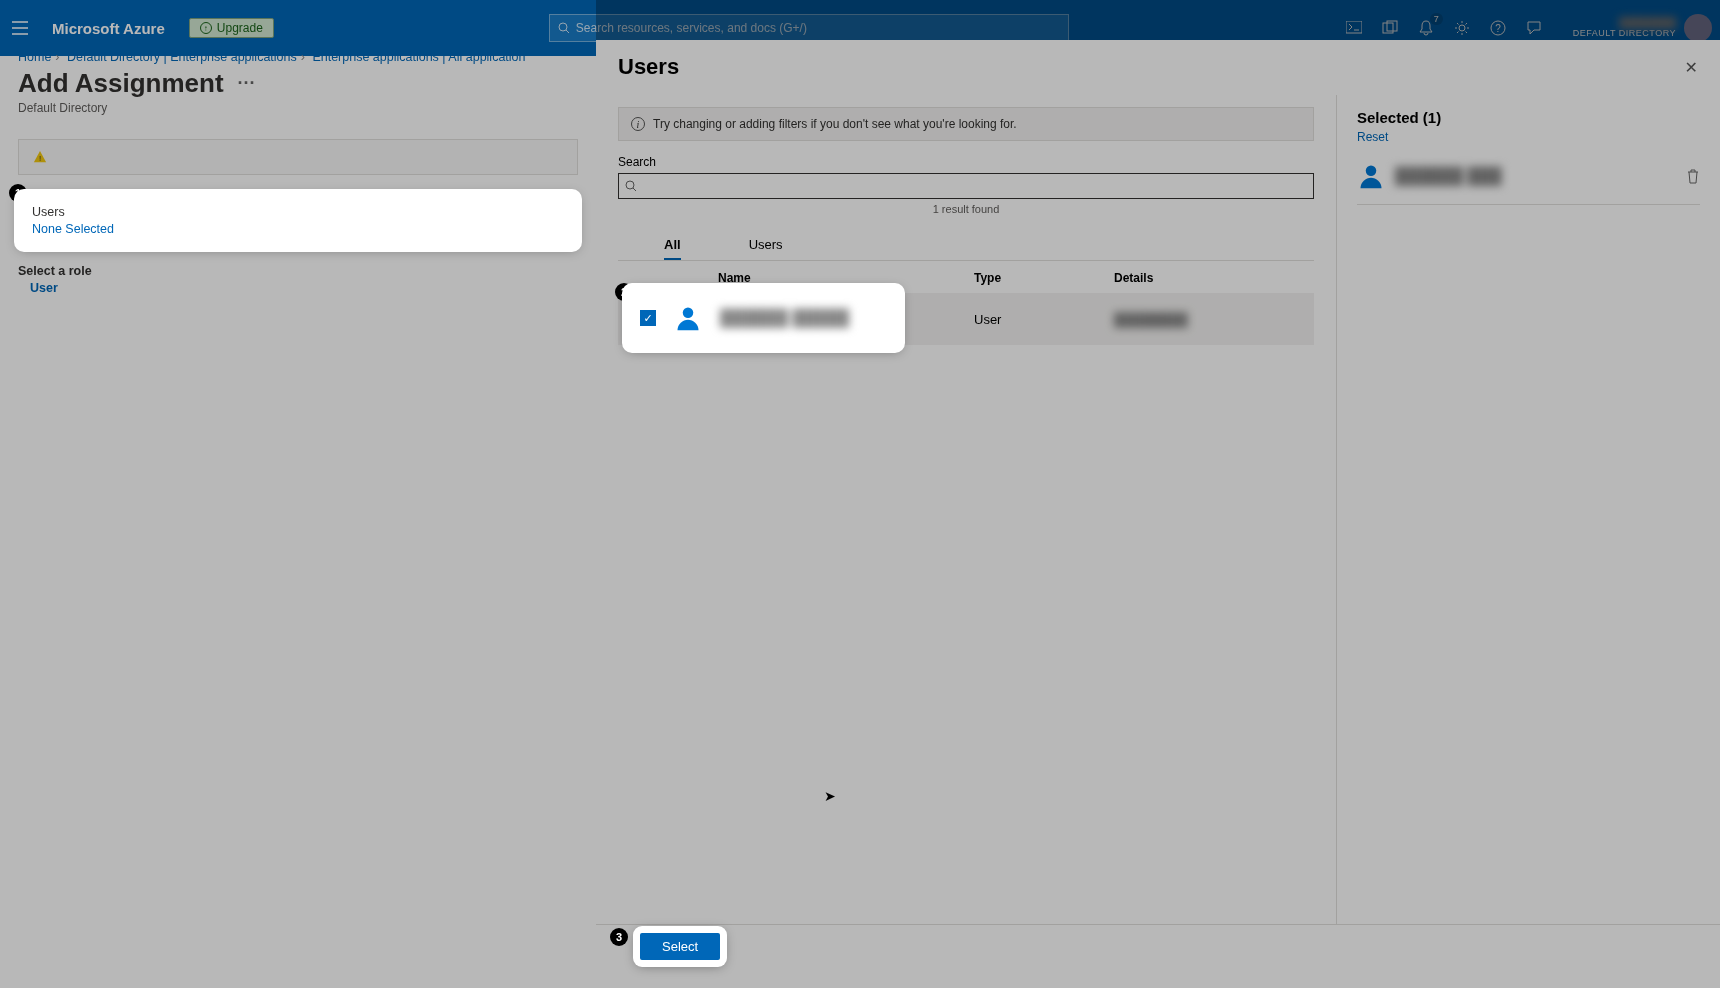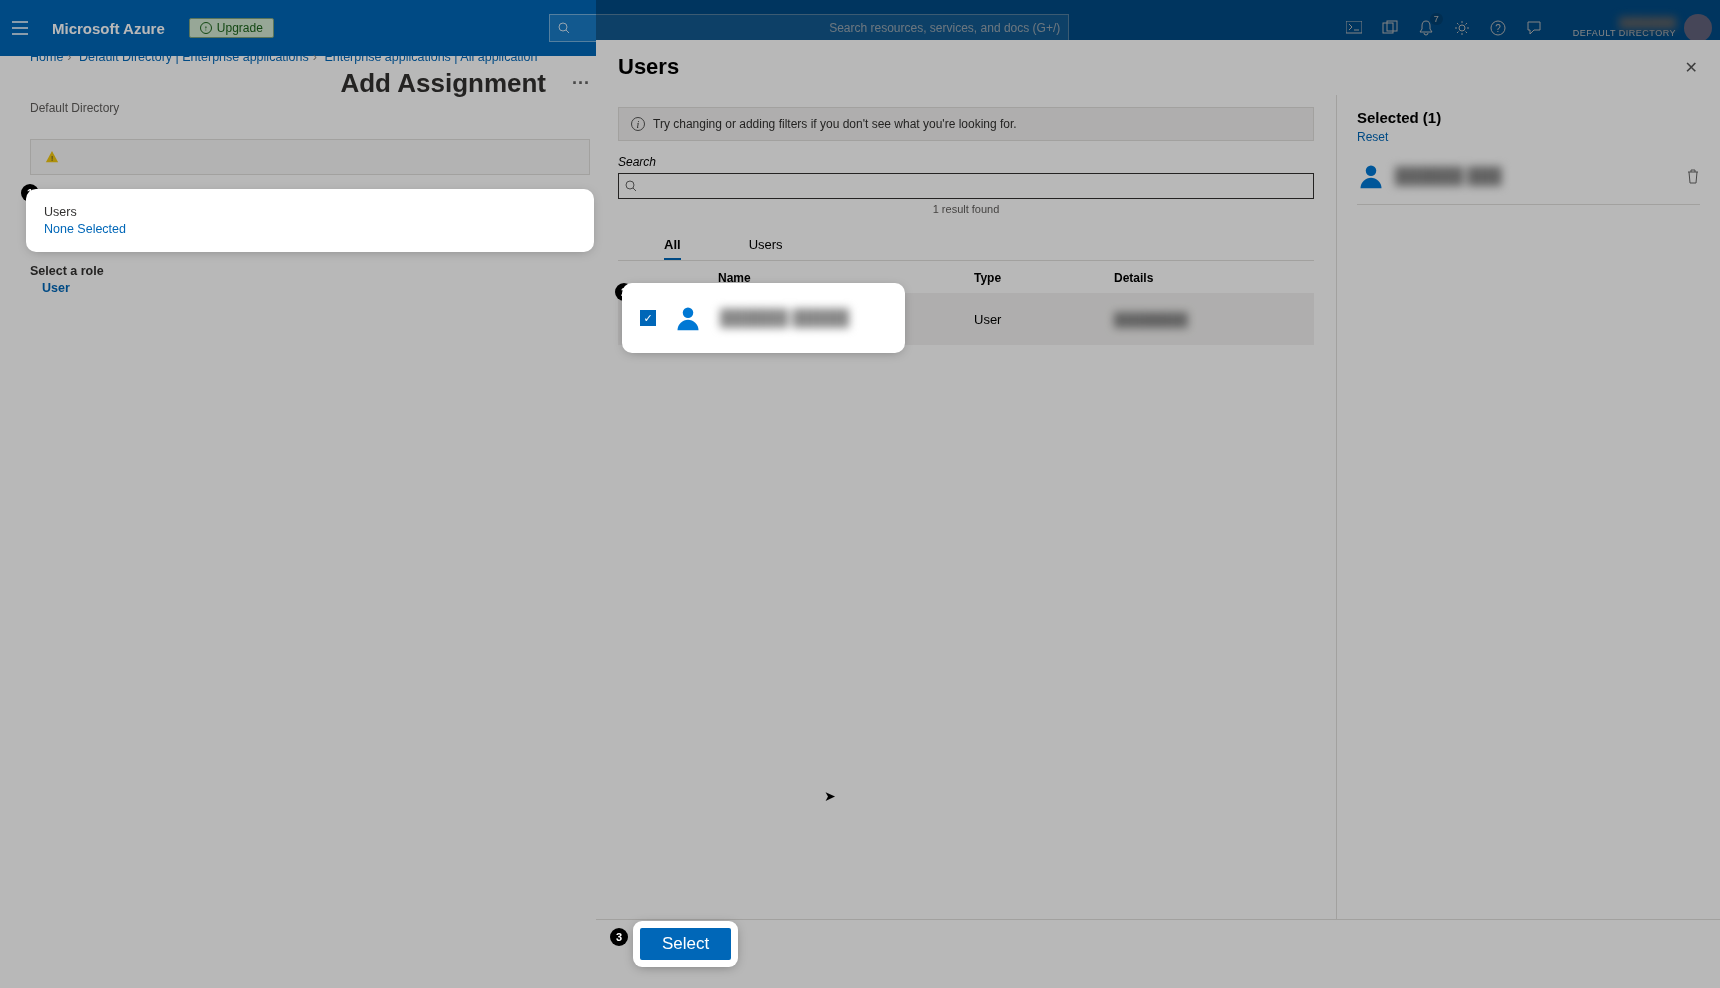--- a/index.html
+++ b/index.html
@@ -5,40 +5,40 @@
 * { margin:0; padding:0; box-sizing:border-box; font-family:"Segoe UI",Arial,sans-serif; }
 html,body { width:1720px; height:988px; overflow:hidden; background:#fff; }
 
 
 .topbar { height:56px; background:#0067b8; color:#fff; display:flex; align-items:center; padding:0 8px; font-size:14px; gap:12px; }
 .topbar .ham { width:24px; height:24px; display:flex; align-items:center; justify-content:center; cursor:pointer; }
 .topbar .brand { font-weight:600; font-size:15px; margin-left:8px; }
 .upgrade { background:#d1e8d1; border:1px solid #7da37d; color:#1c641c; padding:2px 10px; border-radius:2px; font-size:12px; display:flex; align-items:center; gap:5px; margin-left:12px; }
 .upgrade .circ { width:12px;height:12px;border:1.5px solid #1c641c;border-radius:50%;display:flex;align-items:center;justify-content:center;font-size:8px;}
 .searchbox { margin-left:auto; margin-right: auto; width:520px; height:28px; background:#1a7cc6; border:1px solid rgba(255,255,255,.4); display:flex; align-items:center; padding:0 8px; color:#cfe4f5; font-size:12px; gap:6px;}
-.searchbox input { background:transparent; border:0; color:#fff; width:100%; font-size:12px; outline:none;text-align:right;}
+.searchbox input { background:transparent; border:0; color:#fff; width:100%; font-size:12px; outline:none;}
 .searchbox input::placeholder{color:#cfe4f5;}
 .rt-icons { display:flex; align-items:center; gap:18px; margin-right:8px;}
 .rt-icons .ico { width:18px;height:18px;position:relative; display:flex;align-items:center;justify-content:center;}
 .bell-badge { position:absolute; top:-6px; right:-8px; background:#005a9e; color:#fff; font-size:9px; border-radius:8px; padding:0 4px; line-height:12px;}
 .acct { display:flex; align-items:center; gap:8px; margin-left:10px; }
 .acct .txt { font-size:10px; text-align:right; line-height:11px; }
 .acct .txt .dir { font-size:9px; letter-spacing:.5px;}
 .acct .av { width:28px;height:28px;border-radius:50%;background:#88a;}
 
 .blur { filter:blur(4px); color:#888;}
 
 
 .crumb { padding:10px 18px 0; font-size:12.5px; color:#605e5c;}
 .crumb a{ color:#0067b8; text-decoration:none;}
 .crumb .sep{ color:#888; margin:0 4px;}
 
 
 .pghead { padding:4px 18px 6px;}
-.pghead h1{ font-size:26px; font-weight:600; color:#323130; display:flex; align-items:center; gap:26px;justify-content:flex-end;}
+.pghead h1{ font-size:26px; font-weight:600; color:#323130; display:flex; align-items:center; gap:14px;}
 .pghead h1 .dots{font-size:18px;color:#666;}
 .pghead .sub{font-size:12px; color:#605e5c; margin-top:2px;}
 
 
 .warn{ margin:18px; padding:10px 14px; background:#f8f8f8; border:1px solid #e1dfdd; font-size:12px; color:#323130; display:flex; gap:8px;}
 .warn-ico{ width:14px;height:14px;flex-shrink:0;}
 
 
 .leftcards{ margin:0 18px;}
 .card { background:#f3f2f1; padding:10px 12px; margin-bottom:6px; font-size:13px;}
@@ -61,21 +61,21 @@
 
 .blade{ position:absolute; top:40px; left:596px; right:0; bottom:0; background:#fff; display:flex; flex-direction:column;}
 .blade-hd{ padding:14px 22px; display:flex; align-items:center;}
 .blade-hd h2{font-size:22px;font-weight:600;}
 .blade-hd .close{ margin-left:auto; font-size:16px; color:#555; cursor:pointer;}
 .blade-body{ flex:1; display:flex; border-top:1px solid rgba(0,0,0,0); padding:0 0 0 0; overflow:hidden;}
 
 .main-col{ width:740px; padding:12px 22px 0; display:flex; flex-direction:column; position:relative;}
 .info-strip{ background:#f3f2f1; border:1px solid #e1dfdd; padding:9px 12px; font-size:12px; color:#323130; display:flex; gap:8px; align-items:center;}
 .info-strip .i{ width:14px;height:14px;border:1px solid #555;border-radius:50%;display:flex;align-items:center;justify-content:center;font-size:10px;font-style:italic;font-family:Georgia,serif;}
-.fieldlbl{font-size:12px; margin-top:14px;font-style:italic;}
+.fieldlbl{font-size:12px; margin-top:14px;}
 .sinput{ margin-top:4px; height:26px; border:1px solid #323130; display:flex;align-items:center;padding:0 6px;}
 .sinput input{border:0;outline:none;width:100%;font-size:12px;}
 .count{font-size:11px;color:#605e5c;margin-top:4px;text-align:center;}
 .tabs{ display:flex; gap:22px; margin-top:16px; font-size:13px; border-bottom:1px solid #e1dfdd;}
 .tab{ padding:6px 0; cursor:pointer;margin-left:46px;}
 .tab.active{ border-bottom:2px solid #0067b8; font-weight:600;}
 .thead{ display:flex; font-size:12px; font-weight:600; padding:10px 0 8px; }
 .col-cb{width:60px}.col-av{width:40px}.col-name{flex:1}.col-type{width:140px}.col-det{width:200px}
 .row-wrap{position:relative;}
 .row{ display:flex; align-items:center; height:52px; background:#f3f2f1;}
@@ -95,21 +95,21 @@
 
 
 .sel-col{ flex:1; border-left:1px solid #e1dfdd; padding:14px 20px 0;}
 .sel-col h3{font-size:15px;font-weight:600;}
 .reset{color:#0067b8;font-size:12px;margin-top:4px;cursor:pointer;}
 .sel-item{margin-top:14px;border-bottom:1px solid #e1dfdd;padding:4px 0 14px;display:flex;align-items:center;gap:10px;}
 .sel-item .trash{margin-left:auto;color:#666;cursor:pointer;}
 
 
 .blade-ft{ border-top:1px solid #e1dfdd; padding:14px 22px; position:relative;}
-.selbtn{ background:#0067b8;color:#fff;border:0;padding:6px 22px;font-size:17px;border-radius:2px;}
+.selbtn{ background:#0067b8;color:#fff;border:0;padding:6px 22px;font-size:13px;border-radius:2px;}
 .selbtn-hl{ position:absolute; left:18px; bottom:10px; padding:4px; background:#fff; border-radius:6px; box-shadow:0 0 0 3px #fff, 0 2px 12px rgba(0,0,0,.4);}
 
 
 .cursor{position:absolute; left:824px; top:788px; font-size:14px; color:#000; pointer-events:none;}
 
 svg{display:block;}
 </style>
 </head>
 <body>
 
@@ -170,21 +170,21 @@
   </div>
   <div class="acct">
     <div class="txt">
       <div class="blur">████████</div>
       <div class="dir">DEFAULT DIRECTORY</div>
     </div>
     <div class="av"></div>
   </div>
 </div>
 
-<div style="position:absolute;top:40px;left:12px;width:596px;bottom:0;">
+<div style="position:absolute;top:40px;left:0;width:596px;bottom:0;">
   <div class="crumb">
     <a>Home</a><span class="sep">›</span>
     <a>Default Directory | Enterprise applications</a><span class="sep">›</span>
     <a>Enterprise applications | All application</a>
   </div>
   <div class="pghead">
     <h1>
         <span>Add Assignment</span>
         <span class="dots">···</span>
       </h1>

